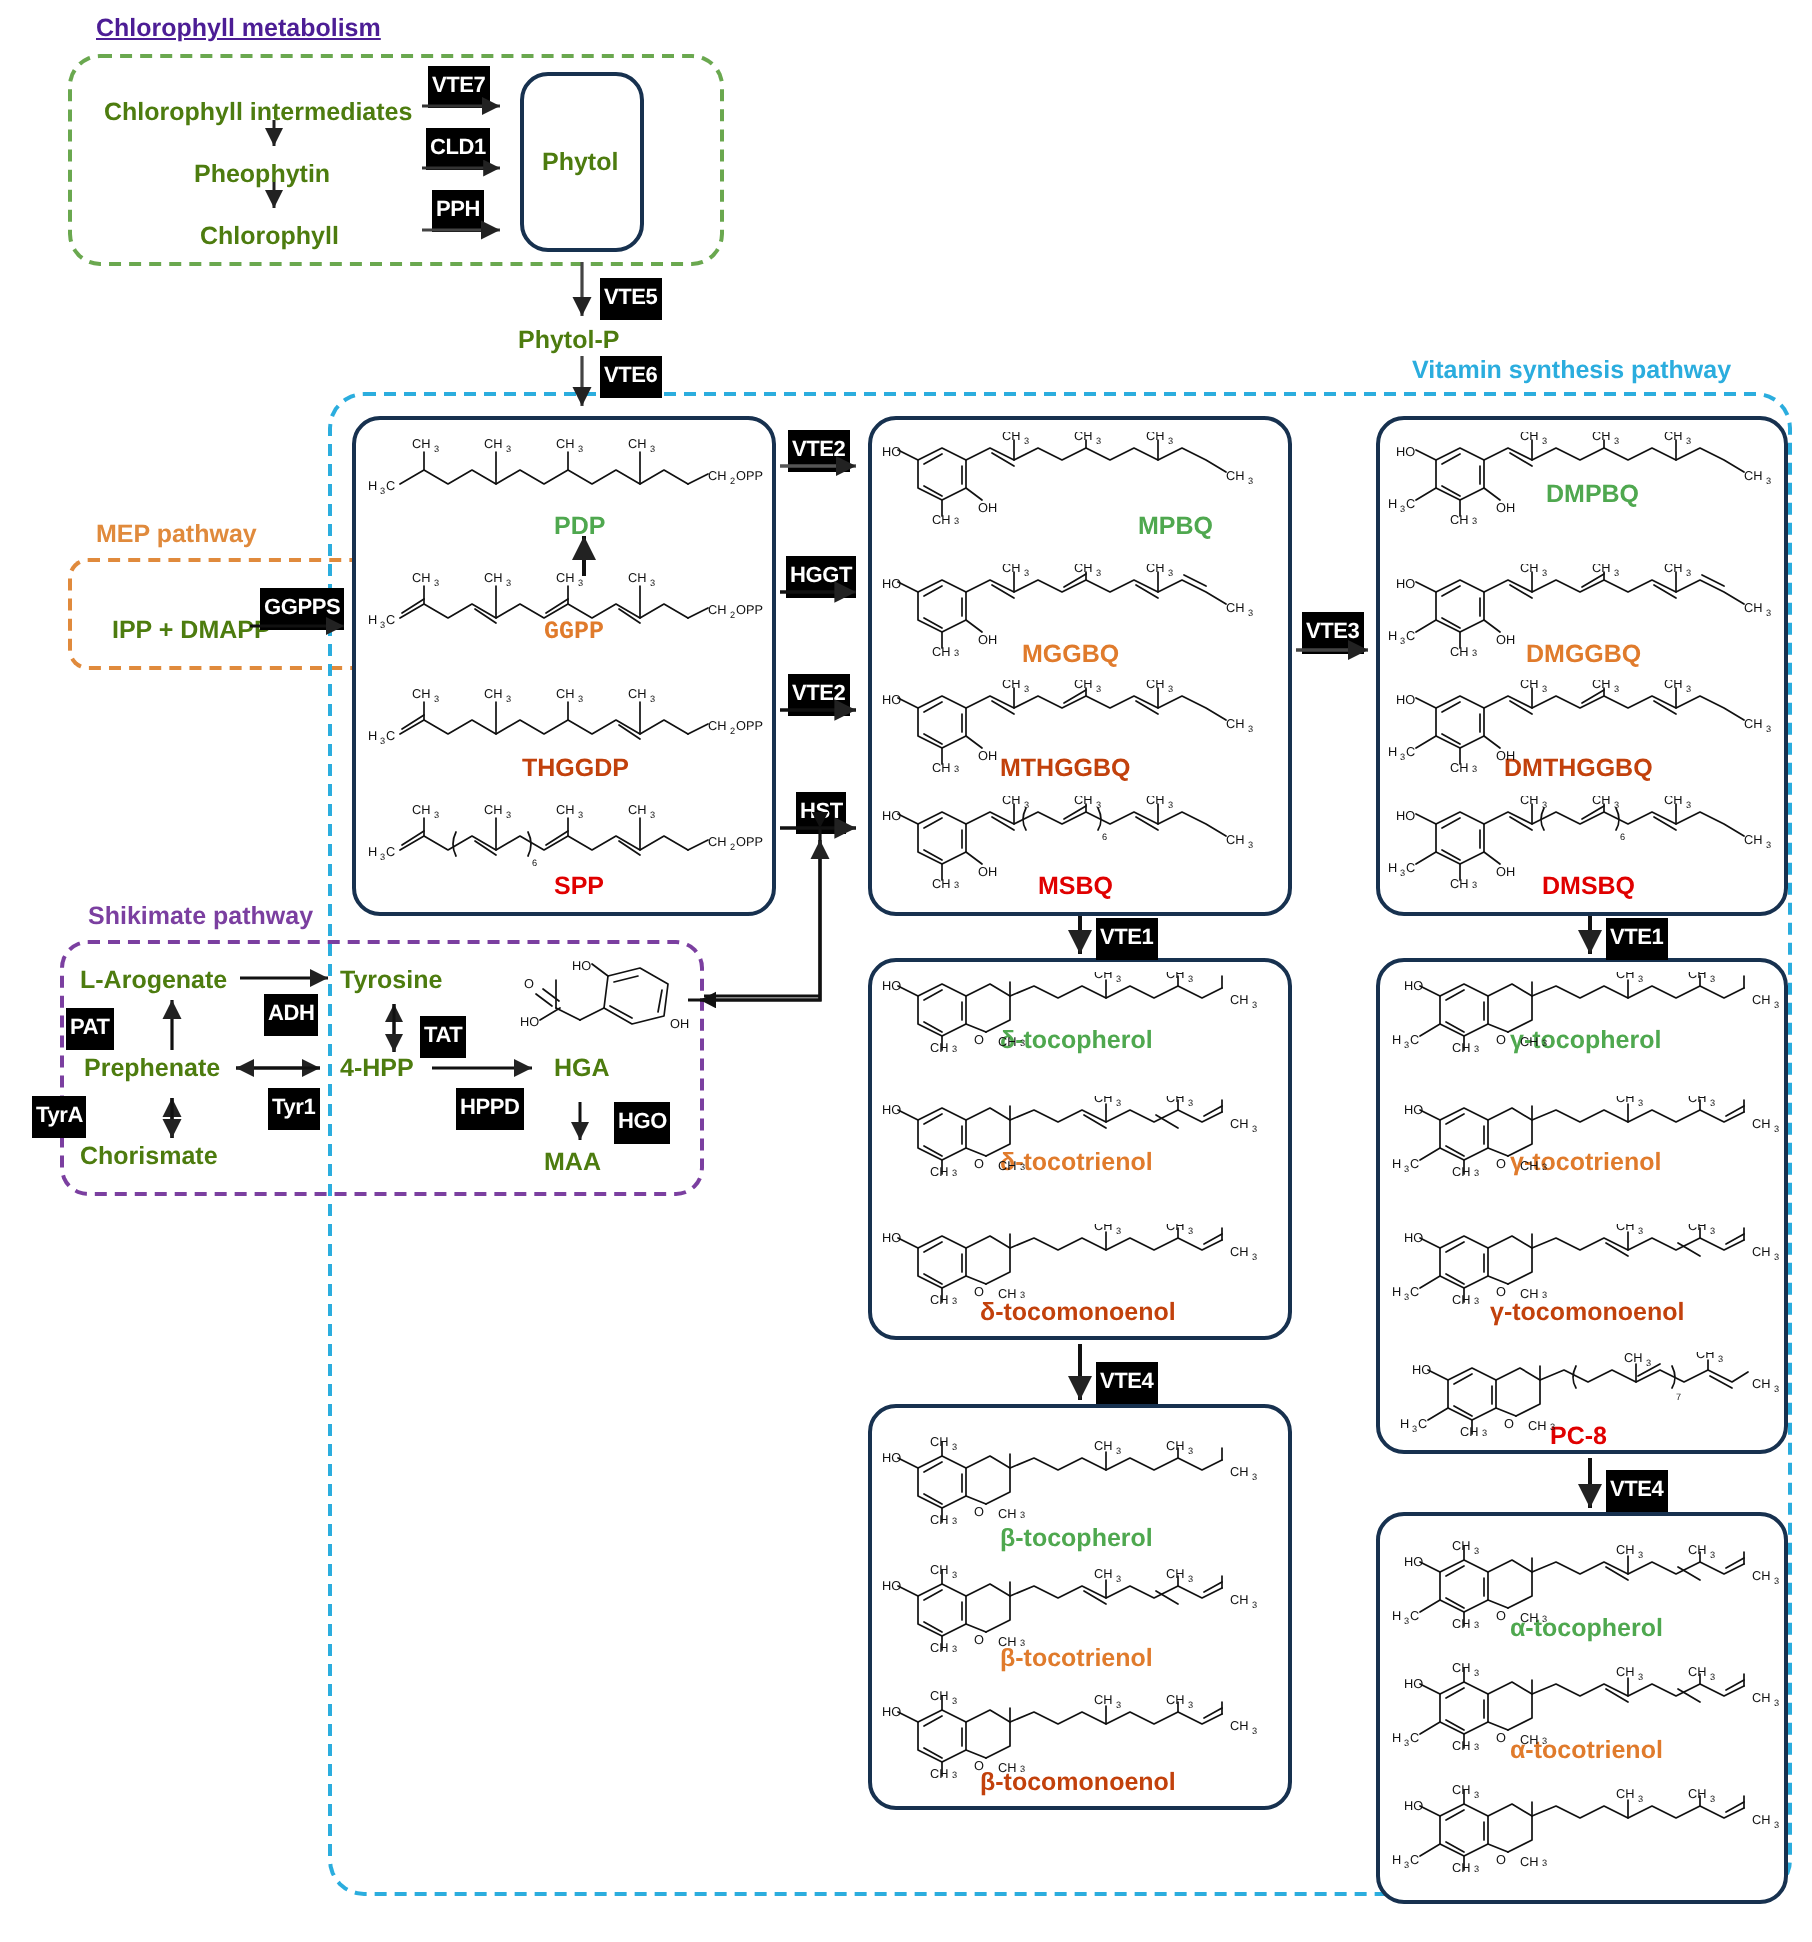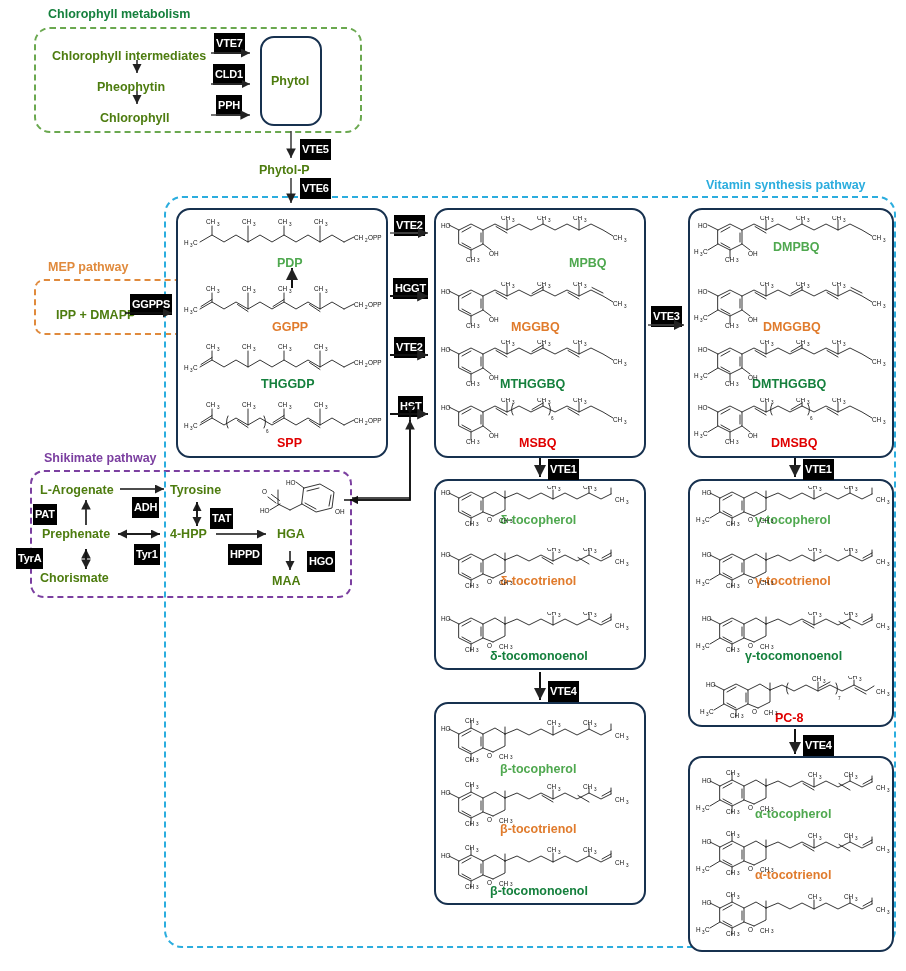--- a/index.html
+++ b/index.html
@@ -8,21 +8,21 @@
     width:906px;height:971px;position:relative;overflow:hidden;
     -webkit-font-smoothing:antialiased;
   }
   #stage{position:absolute;left:0;top:0;width:906px;height:971px;}
 
   
   .region{position:absolute;border-style:dashed;border-radius:14px;box-sizing:border-box;}
   .region-label{position:absolute;font-weight:bold;font-size:12.5px;white-space:nowrap;}
 
   #chl-region{left:34px;top:27px;width:328px;height:106px;border-width:2px;border-color:#6aa84f;border-radius:16px;}
-  #chl-label{left:48px;top:7px;color:#15803d;}
+  #chl-label{left:48px;top:7px;color:#4c1d95;text-decoration:underline;}
 
   #mep-region{left:34px;top:279px;width:348px;height:56px;border-width:2px;border-color:#e08a3c;border-radius:10px;}
   #mep-label{left:48px;top:260px;color:#e08a3c;}
 
   #shik-region{left:30px;top:470px;width:322px;height:128px;border-width:2px;border-color:#7b3fa0;border-radius:14px;}
   #shik-label{left:44px;top:451px;color:#7b3fa0;}
 
   #vit-region{left:164px;top:196px;width:732px;height:752px;border-width:2.5px;border-color:#2badde;border-radius:18px;}
   #vit-label{left:706px;top:178px;color:#2badde;}
 
@@ -34,21 +34,21 @@
 
   
   .enz{position:absolute;background:#000;color:#fff;font-weight:bold;
        font-size:11px;line-height:13px;padding:4px 2px;white-space:nowrap;
        letter-spacing:-0.2px;}
 
   
   .cname{position:absolute;font-weight:bold;font-size:12.5px;white-space:nowrap;}
   .c-green{color:#4fa84f;}
   .c-orange{color:#e07b2c;}
-  .c-yellow{color:#15803d;}
+  .c-yellow{color:#c2410c;}
   .c-red{color:#e00000;}
 
   
   #arrows{position:absolute;left:0;top:0;width:906px;height:971px;pointer-events:none;}
 
   
   .struct{position:absolute;}
   .struct svg{display:block;}
   .stext{font-family:"Liberation Sans",sans-serif;font-size:6.4px;fill:#111;}
   .stext-s{font-family:"Liberation Sans",sans-serif;font-size:4.6px;fill:#111;}
@@ -130,21 +130,21 @@
 
   <div class="cbox" style="left:176px;top:208px;width:212px;height:250px;"></div>
   <div class="cbox" style="left:434px;top:208px;width:212px;height:250px;"></div>
   <div class="cbox" style="left:688px;top:208px;width:206px;height:250px;"></div>
   <div class="cbox" style="left:434px;top:479px;width:212px;height:191px;"></div>
   <div class="cbox" style="left:688px;top:479px;width:206px;height:248px;"></div>
   <div class="cbox" style="left:434px;top:702px;width:212px;height:203px;"></div>
   <div class="cbox" style="left:688px;top:756px;width:206px;height:196px;"></div>
 
   <div class="cname c-green" style="left:277px;top:256px;">PDP</div>
-  <div class="cname c-orange" style="left:272px;top:320px;">GGPP</div>
+  <div class="cname c-orange" style="left:272px;top:309px;font-family:Liberation Mono, monospace;">GGPP</div>
   <div class="cname c-yellow" style="left:261px;top:377px;">THGGDP</div>
   <div class="cname c-red" style="left:277px;top:436px;">SPP</div>
 
   <div class="cname c-green" style="left:521px;top:256px;padding-left:48px;">MPBQ</div>
   <div class="cname c-orange" style="left:511px;top:320px;">MGGBQ</div>
   <div class="cname c-yellow" style="left:500px;top:377px;">MTHGGBQ</div>
   <div class="cname c-red" style="left:519px;top:436px;">MSBQ</div>
 
   <div class="cname c-green" style="left:773px;top:240px;">DMPBQ</div>
   <div class="cname c-orange" style="left:763px;top:320px;">DMGGBQ</div>

